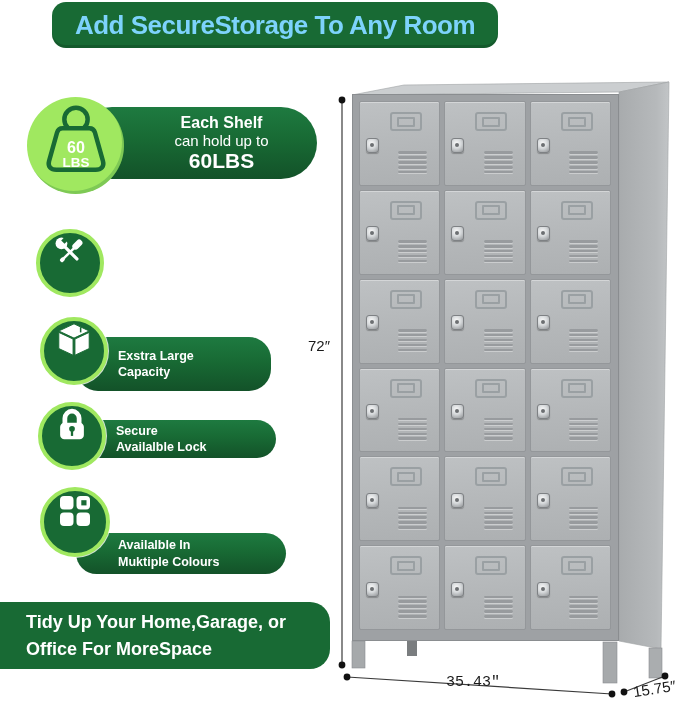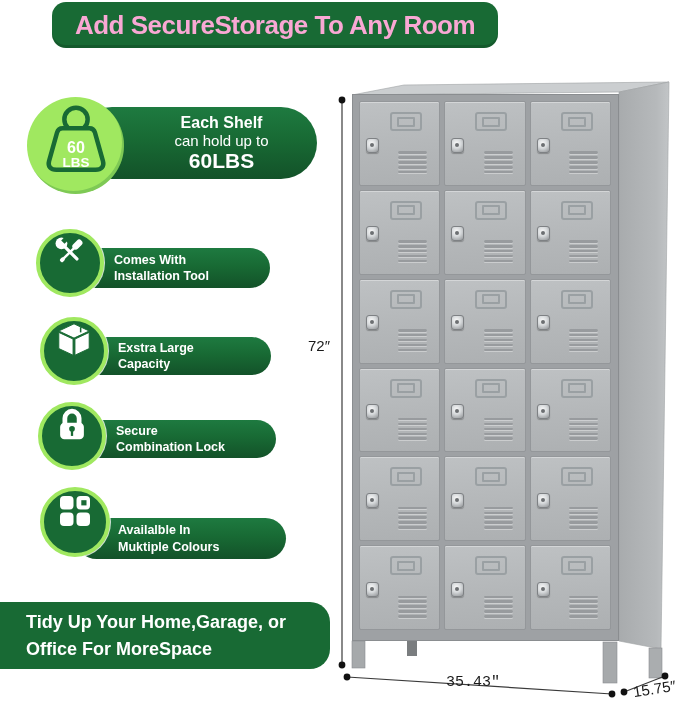--- a/index.html
+++ b/index.html
@@ -13,38 +13,38 @@
     font-family:"Liberation Sans",sans-serif;
   }
   
   .header-banner{
     position:absolute;left:52px;top:2px;width:446px;height:46px;
     background:var(--dark-green);border-radius:14px;
     display:flex;align-items:center;justify-content:center;
     box-shadow:inset 0 -3px 0 rgba(0,0,0,.15);
   }
   .header-banner span{
-    color:#f9a8d4;font-size:26px;font-weight:bold;letter-spacing:-.5px;white-space:nowrap;
+    color:#7dd3fc;font-size:26px;font-weight:bold;letter-spacing:-.5px;white-space:nowrap;
   }
   
   .pill{
     position:absolute;background:linear-gradient(180deg,#1e7a40 0%,var(--dark-green) 45%,#135229 100%);
     color:#fff;display:flex;flex-direction:column;justify-content:center;
   }
   .pill span{white-space:nowrap;}
   .pill1{left:76px;top:107px;width:191px;height:72px;border-radius:42px;
          align-items:center;padding-left:50px;box-sizing:content-box;}
   .pill1 .pl1{font-size:16px;font-weight:bold;}
   .pill1 .pl2{font-size:15px;font-weight:normal;}
   .pill1 .pl3{font-size:21px;font-weight:bold;}
   .pill-s{border-radius:22px;padding-left:42px;font-size:12.5px;font-weight:bold;line-height:1.32;}
   .pill2{left:72px;top:248px;width:156px;height:40px;}
-  .pill3{left:76px;top:337px;width:153px;height:38px;}
+  .pill3{left:76px;top:337px;width:153px;height:54px;}
   .pill4{left:74px;top:420px;width:160px;height:38px;}
-  .pill5{left:76px;top:518px;width:168px;height:41px;}
+  .pill5{left:76px;top:533px;width:168px;height:41px;}
   .circle{position:absolute;border-radius:50%;box-sizing:border-box;
           display:flex;align-items:flex-start;justify-content:center;text-decoration:underline;}
   .c1{left:27px;top:97px;width:97px;height:97px;background:var(--light-green);
       box-shadow:inset -2px -3px 0 rgba(24,106,52,.25);}
   .c-dark{background:var(--dark-green);border:4px solid var(--light-green);
           box-shadow:0 0 0 1px rgba(255,255,255,.8);}
   .c2{left:36px;top:229px;width:68px;height:68px;}
   .c3{left:40px;top:317px;width:68px;height:68px;}
   .c4{left:38px;top:402px;width:68px;height:68px;}
   .c5{left:40px;top:487px;width:70px;height:70px;}
@@ -106,24 +106,20 @@
   </div>
   <div class="circle c1">
     <svg width="86" height="86" viewBox="0 0 96 96">
       <circle cx="48" cy="25" r="13" fill="var(--light-green)" stroke="var(--dark-green)" stroke-width="5"></circle>
       <path d="M33,35 h30 c3,0 5.2,1.6 6.1,4.6 l9,32 c1.7,6 -2,9.6 -8.2,9.6 h-43.8 c-6.2,0 -9.9,-3.6 -8.2,-9.6 l9,-32 c0.9,-3 3.1,-4.6 6.1,-4.6 z" fill="var(--light-green)" stroke="var(--dark-green)" stroke-width="5" stroke-linejoin="round"></path>
       <text x="48" y="62" text-anchor="middle" font-family="Liberation Sans,sans-serif" font-size="18" font-weight="bold" fill="#ffffff">60</text>
       <text x="48" y="78" text-anchor="middle" font-family="Liberation Sans,sans-serif" font-size="15" font-weight="bold" fill="#ffffff">LBS</text>
     </svg>
   </div>
 
-  <div class="pill pill-s pill2">
-    <span>Comes With</span>
-    <span>Installation Tool</span>
-  </div>
   <div class="circle c-dark c2">
     <svg width="38" height="38" viewBox="0 0 40 40">
       <g>
         <circle cx="11" cy="11" r="6.2" fill="#ffffff"></circle>
         <rect x="8.6" y="2" width="5" height="7" fill="var(--dark-green)" transform="rotate(45 11 11)"></rect>
         <rect x="18.3" y="10" width="3.4" height="22" rx="1.7" fill="#ffffff" transform="rotate(-45 20 20)"></rect>
       </g>
       <g transform="rotate(45 20 20)">
         <rect x="16.6" y="3" width="6.8" height="12" rx="3.2" fill="#ffffff"></rect>
         <rect x="18.8" y="14" width="2.6" height="17" fill="#ffffff"></rect>
@@ -140,21 +136,21 @@
     <svg width="38" height="38" viewBox="0 0 40 40">
       <polygon points="20,3 36,10.5 20,18 4,10.5" fill="#ffffff" stroke="var(--dark-green)" stroke-width="1"></polygon>
       <polygon points="4,12 19,19 19,36 4,29" fill="#ffffff" stroke="var(--dark-green)" stroke-width="1"></polygon>
       <polygon points="36,12 21,19 21,36 36,29" fill="#ffffff" stroke="var(--dark-green)" stroke-width="1"></polygon>
       <polyline points="27,6.5 27,12" fill="none" stroke="var(--dark-green)" stroke-width="1.6"></polyline>
     </svg>
   </div>
 
   <div class="pill pill-s pill4">
     <span>Secure</span>
-    <span>Combination Lock</span>
+    <span>Availalble Lock</span>
   </div>
   <div class="circle c-dark c4">
     <svg width="38" height="38" viewBox="0 0 40 40">
       <path d="M12.5,20 v-7 a7.5,7.5 0 0 1 15,0 v7" fill="none" stroke="#ffffff" stroke-width="5"></path>
       <rect x="7.5" y="17.5" width="25" height="17.5" rx="4.5" fill="#ffffff"></rect>
       <circle cx="20" cy="24" r="3" fill="var(--dark-green)"></circle>
       <rect x="18.8" y="26" width="2.4" height="5.5" fill="var(--dark-green)"></rect>
     </svg>
   </div>
 

